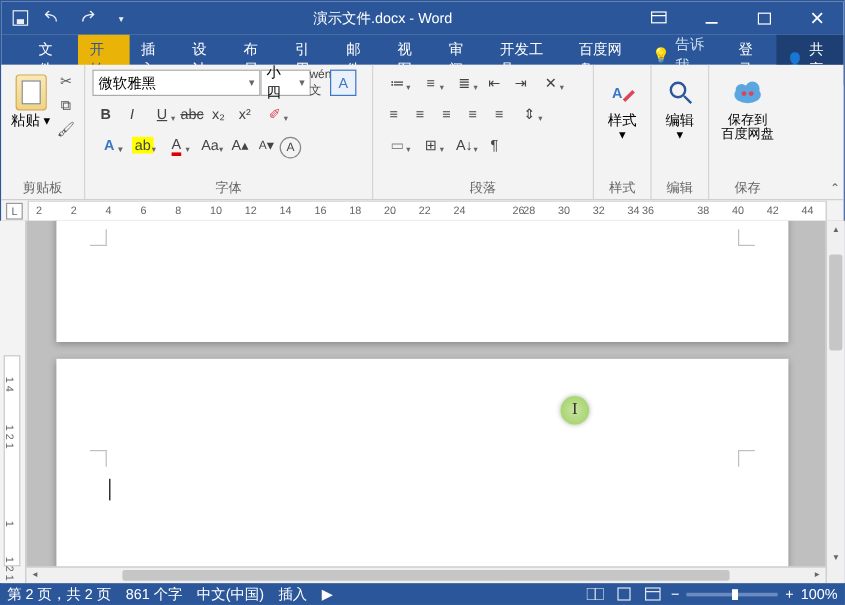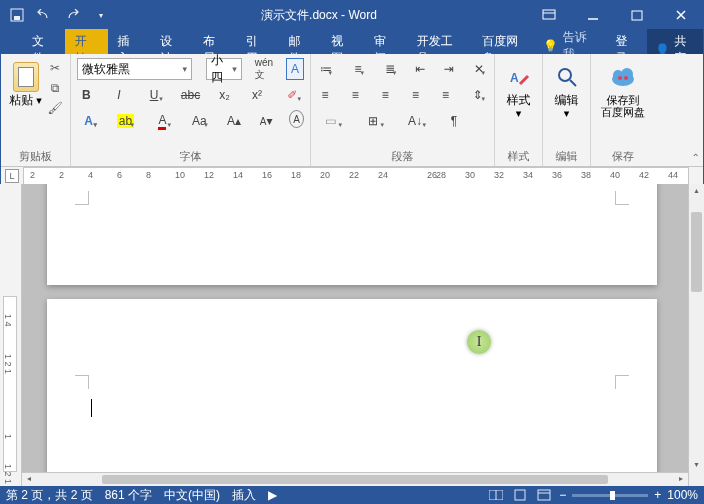--- a/index.html
+++ b/index.html
@@ -22,21 +22,21 @@
 .group-body{flex:1;display:flex;align-items:flex-start}
 .group-label{text-align:center;font-size:11px;color:#666;padding-top:2px;position:relative}
 .bigbtn{display:flex;flex-direction:column;align-items:center;justify-content:center;width:44px;padding:4px 2px}
 .bigbtn .icn{width:28px;height:30px;display:flex;align-items:center;justify-content:center}
 .bigbtn .lbl{font-size:11px;margin-top:2px;text-align:center;line-height:1.1}
 .paste-icn{width:26px;height:30px;border:1px solid #d4a84a;border-radius:3px;background:linear-gradient(#f9e9b8,#f0d480);position:relative}
 .paste-icn::after{content:"";position:absolute;left:4px;top:4px;width:14px;height:18px;background:#fff;border:1px solid #888}
 .minis{display:flex;flex-direction:column;gap:4px;margin-left:2px;padding-top:2px}
 .mini{width:18px;height:16px;display:flex;align-items:center;justify-content:center;color:#555}
 .fontcol{display:flex;flex-direction:column;gap:4px}
-.fontrow{display:flex;align-items:flex-start;gap:14px}
+.fontrow{display:flex;align-items:flex-end;gap:0}
 .combo{background:#fff;border:1px solid #ababab;height:22px;display:flex;align-items:center;padding:0 4px;justify-content:space-between}
 .combo .dd{color:#666;font-size:9px;margin-left:4px}
 .rbtn{width:22px;height:22px;display:flex;align-items:center;justify-content:center;color:#444;border:1px solid transparent}
 .rbtn.box{border:1px solid #3b77c6;color:#3b77c6;background:#eaf1fb}
 .rbtn.narrow{width:16px}
 .rbtn.dd{width:28px;position:relative}
 .rbtn.dd::after{content:"▾";font-size:7px;position:absolute;right:2px;bottom:2px;color:#666}
 .collapse{position:absolute;right:3px;bottom:3px;color:#666;font-size:10px}
 .ruler{height:18px;background:#f3f3f3;border-bottom:1px solid #c6c6c6;position:relative;overflow:hidden;font-size:9px;color:#666}
 .ruler-corner{position:absolute;left:4px;top:2px;width:14px;height:14px;border:1px solid #999;background:#fff;font-size:9px;text-align:center;line-height:12px}
@@ -307,21 +307,21 @@
       <div class="tick" style="left: 238px;">16</div>
       <div class="tick" style="left: 267px;">18</div>
       <div class="tick" style="left: 296px;">20</div>
       <div class="tick" style="left: 325px;">22</div>
       <div class="tick" style="left: 354px;">24</div>
       <div class="tick" style="left: 403px;">26</div>
       <div class="tick" style="left: 412px;">28</div>
       <div class="tick" style="left: 441px;">30</div>
       <div class="tick" style="left: 470px;">32</div>
       <div class="tick" style="left: 499px;">34</div>
-      <div class="tick" style="left: 528px;">36</div>
+      <div class="tick" style="left: 511px;">36</div>
       <div class="tick" style="left: 557px;">38</div>
       <div class="tick" style="left: 586px;">40</div>
       <div class="tick" style="left: 615px;">42</div>
       <div class="tick" style="left: 644px;">44</div>
     </div>
 </div>
 
 <div class="docarea">
   <div class="vruler">
     <div class="vscale"></div>

